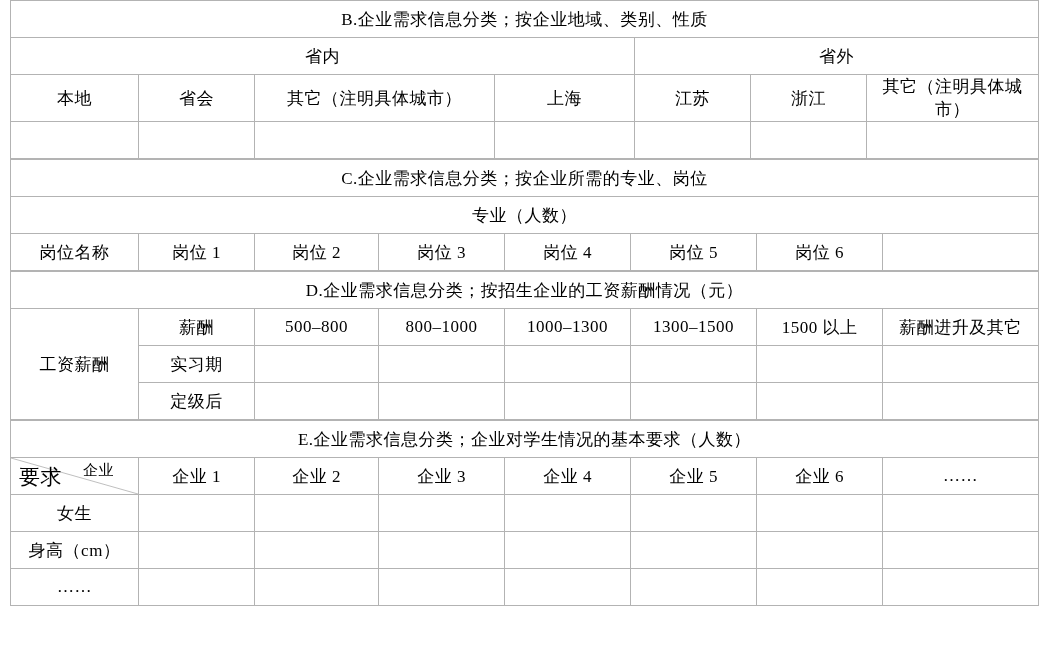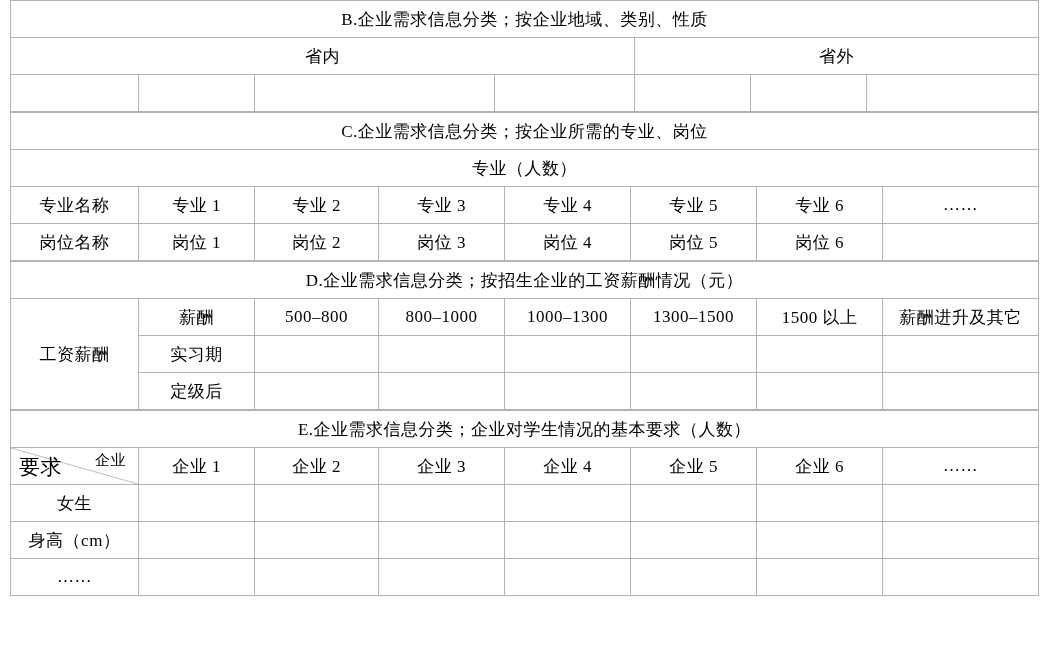--- a/index.html
+++ b/index.html
@@ -71,21 +71,21 @@
     position: absolute;
     left: 0;
     top: 0;
     width: 100%;
     height: 100%;
     pointer-events: none;
   }
   .diag .tr-text {
     position: absolute;
     top: 3px;
-    right: 12px;
+    right: 24px;
     font-size: 15px;
     text-align: center;
   }
   .diag .bl-text {
     position: absolute;
     bottom: 3px;
     left: 8px;
     font-size: 21px;
   }
   .tall { height: 52px; margin-top: 24px; }
@@ -108,20 +108,29 @@
     </colgroup>
     <tbody>
         <tr>
       <td class="section noborder-lr" colspan="7">B.企业需求信息分类；按企业地域、类别、性质</td>
     </tr>
     <tr>
       <td colspan="4">省内</td>
       <td colspan="3">省外</td>
     </tr>
     <tr>
+      <td>本地</td>
+      <td>省会</td>
+      <td>其它（注明具体城市）</td>
+      <td>上海</td>
+      <td>江苏</td>
+      <td>浙江</td>
+      <td>其它（注明具体城市）</td>
+    </tr>
+    <tr>
       <td class="blank"></td>
       <td class="blank"></td>
       <td class="blank"></td>
       <td class="blank"></td>
       <td class="blank"></td>
       <td class="blank"></td>
       <td class="blank"></td>
     </tr>
   </tbody>
     </table>
@@ -136,30 +145,20 @@
       <col style="width:126px">
       <col style="width:126px">
       <col style="width:156px">
     </colgroup>
     <tbody>
         <tr>
       <td class="section noborder-lr" colspan="8">C.企业需求信息分类；按企业所需的专业、岗位</td>
     </tr>
     <tr>
       <td colspan="8">专业（人数）</td>
-    </tr>
-    <tr class="row-h38">
-      <td class="left-label">专业名称</td>
-      <td>专业 1</td>
-      <td>专业 2</td>
-      <td>专业 3</td>
-      <td>专业 4</td>
-      <td>专业 5</td>
-      <td>专业 6</td>
-      <td class="dots">……</td>
     </tr>
     <tr class="row-h38">
       <td class="left-label">岗位名称</td>
       <td>岗位 1</td>
       <td>岗位 2</td>
       <td>岗位 3</td>
       <td>岗位 4</td>
       <td>岗位 5</td>
       <td>岗位 6</td>
       <td></td>

